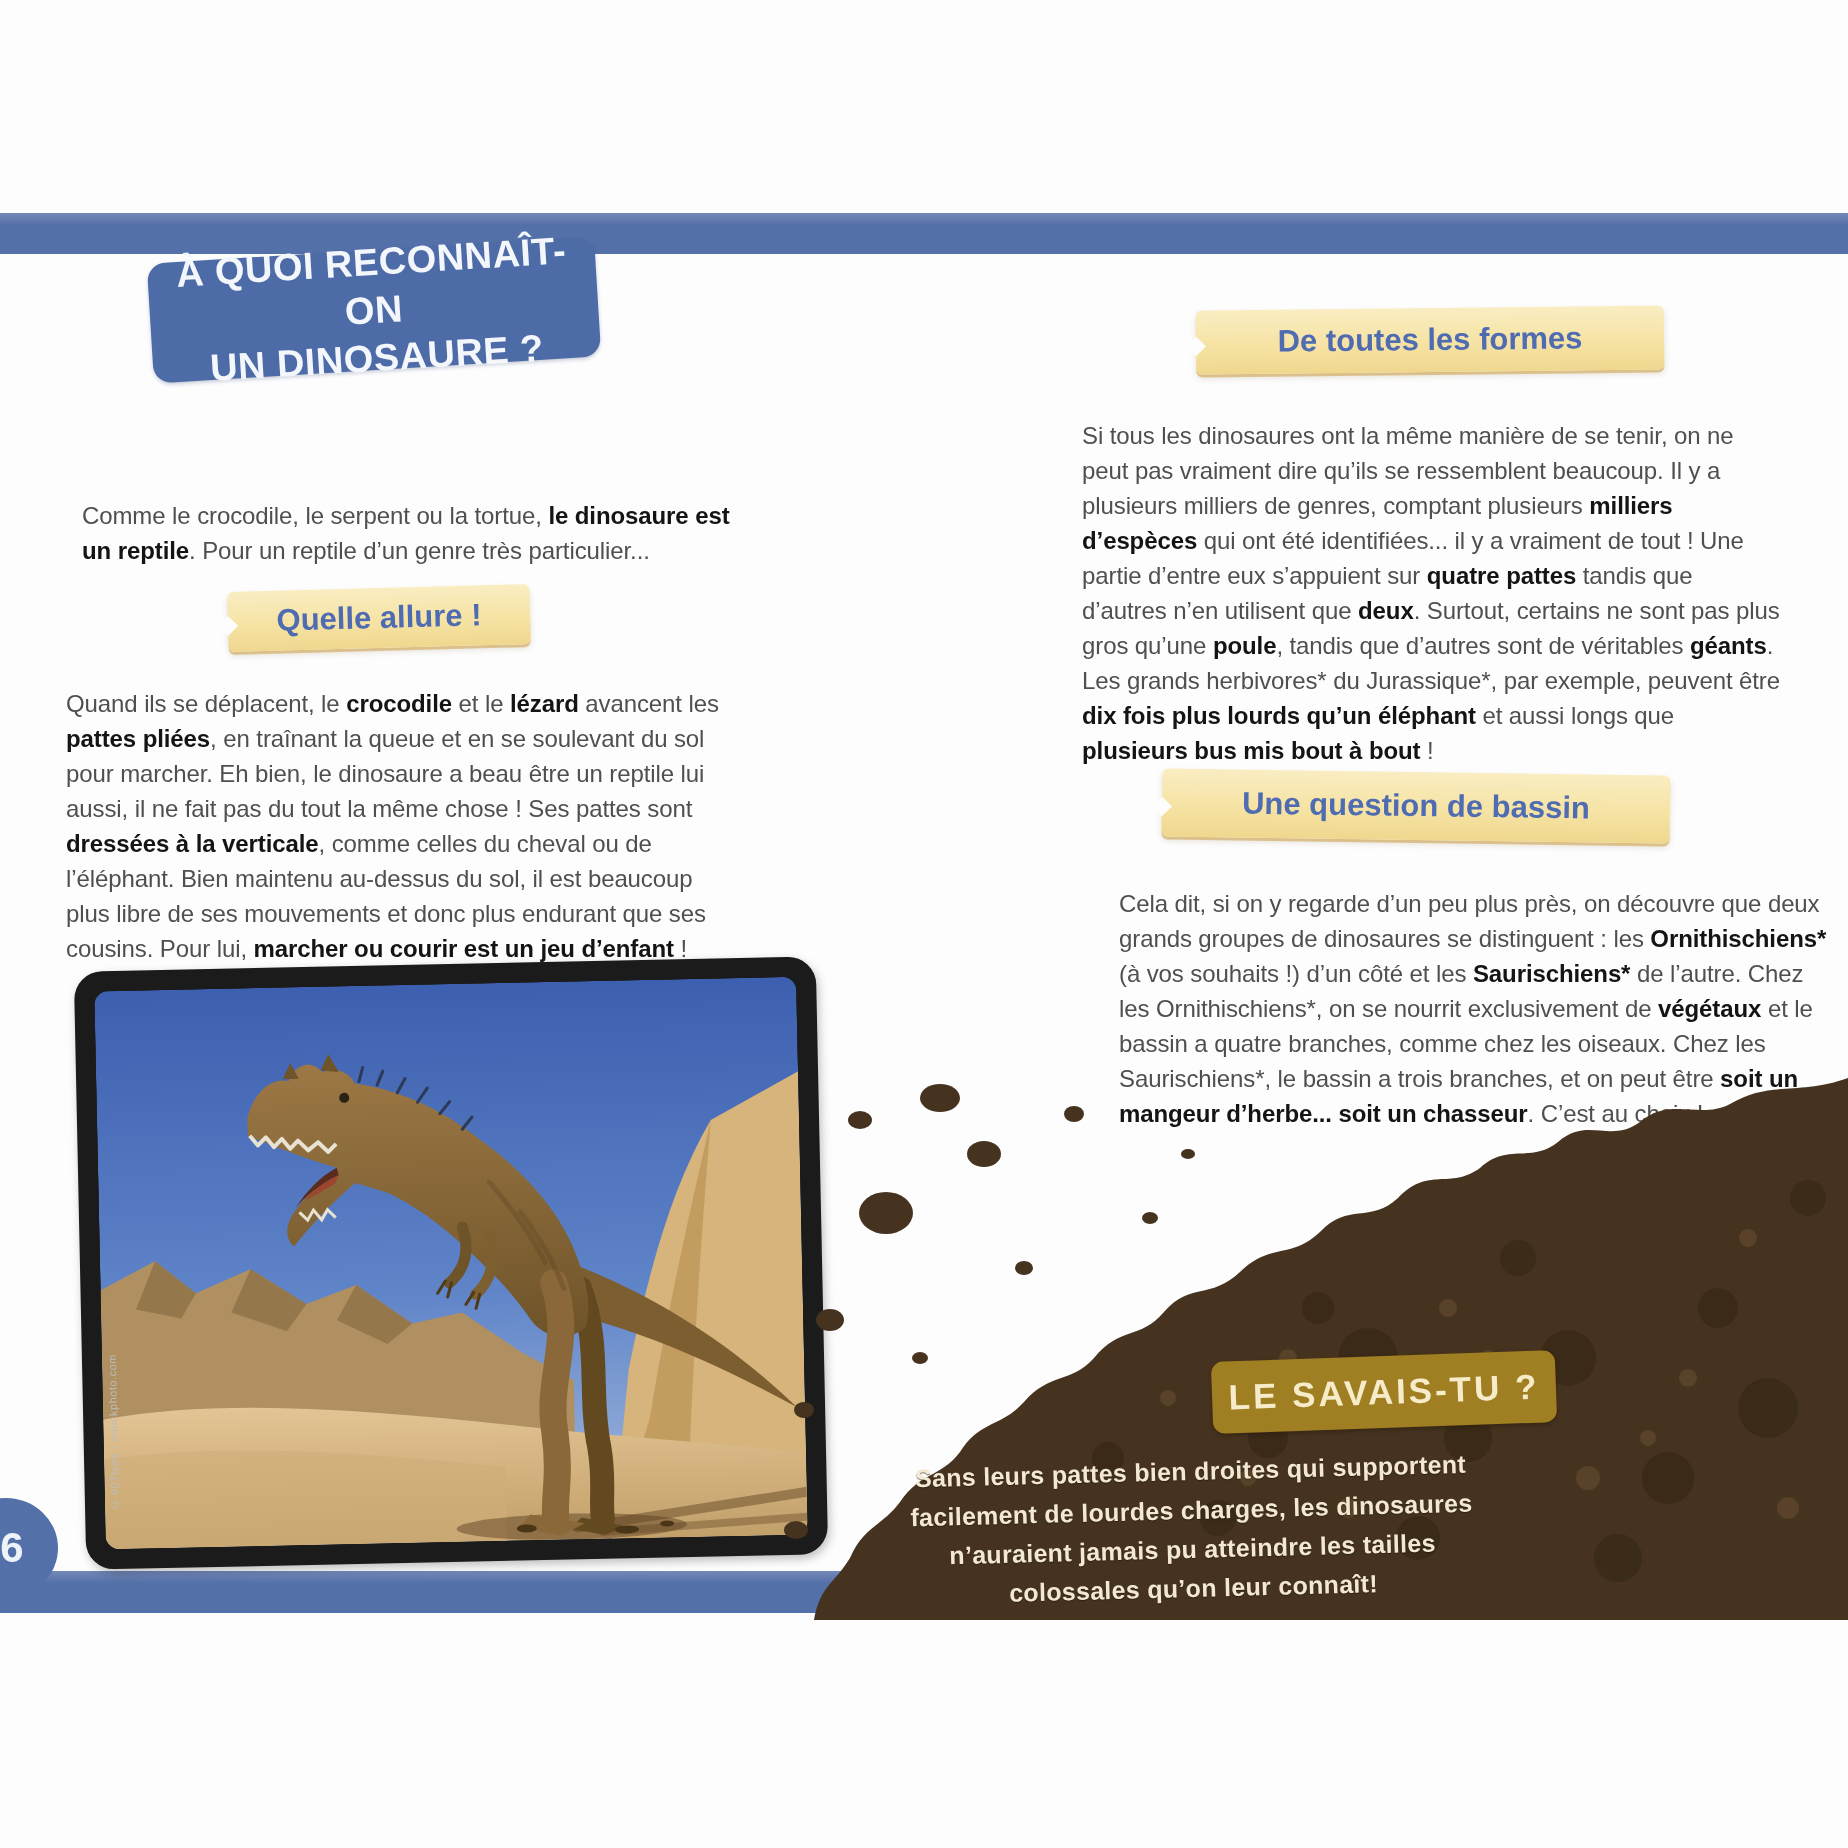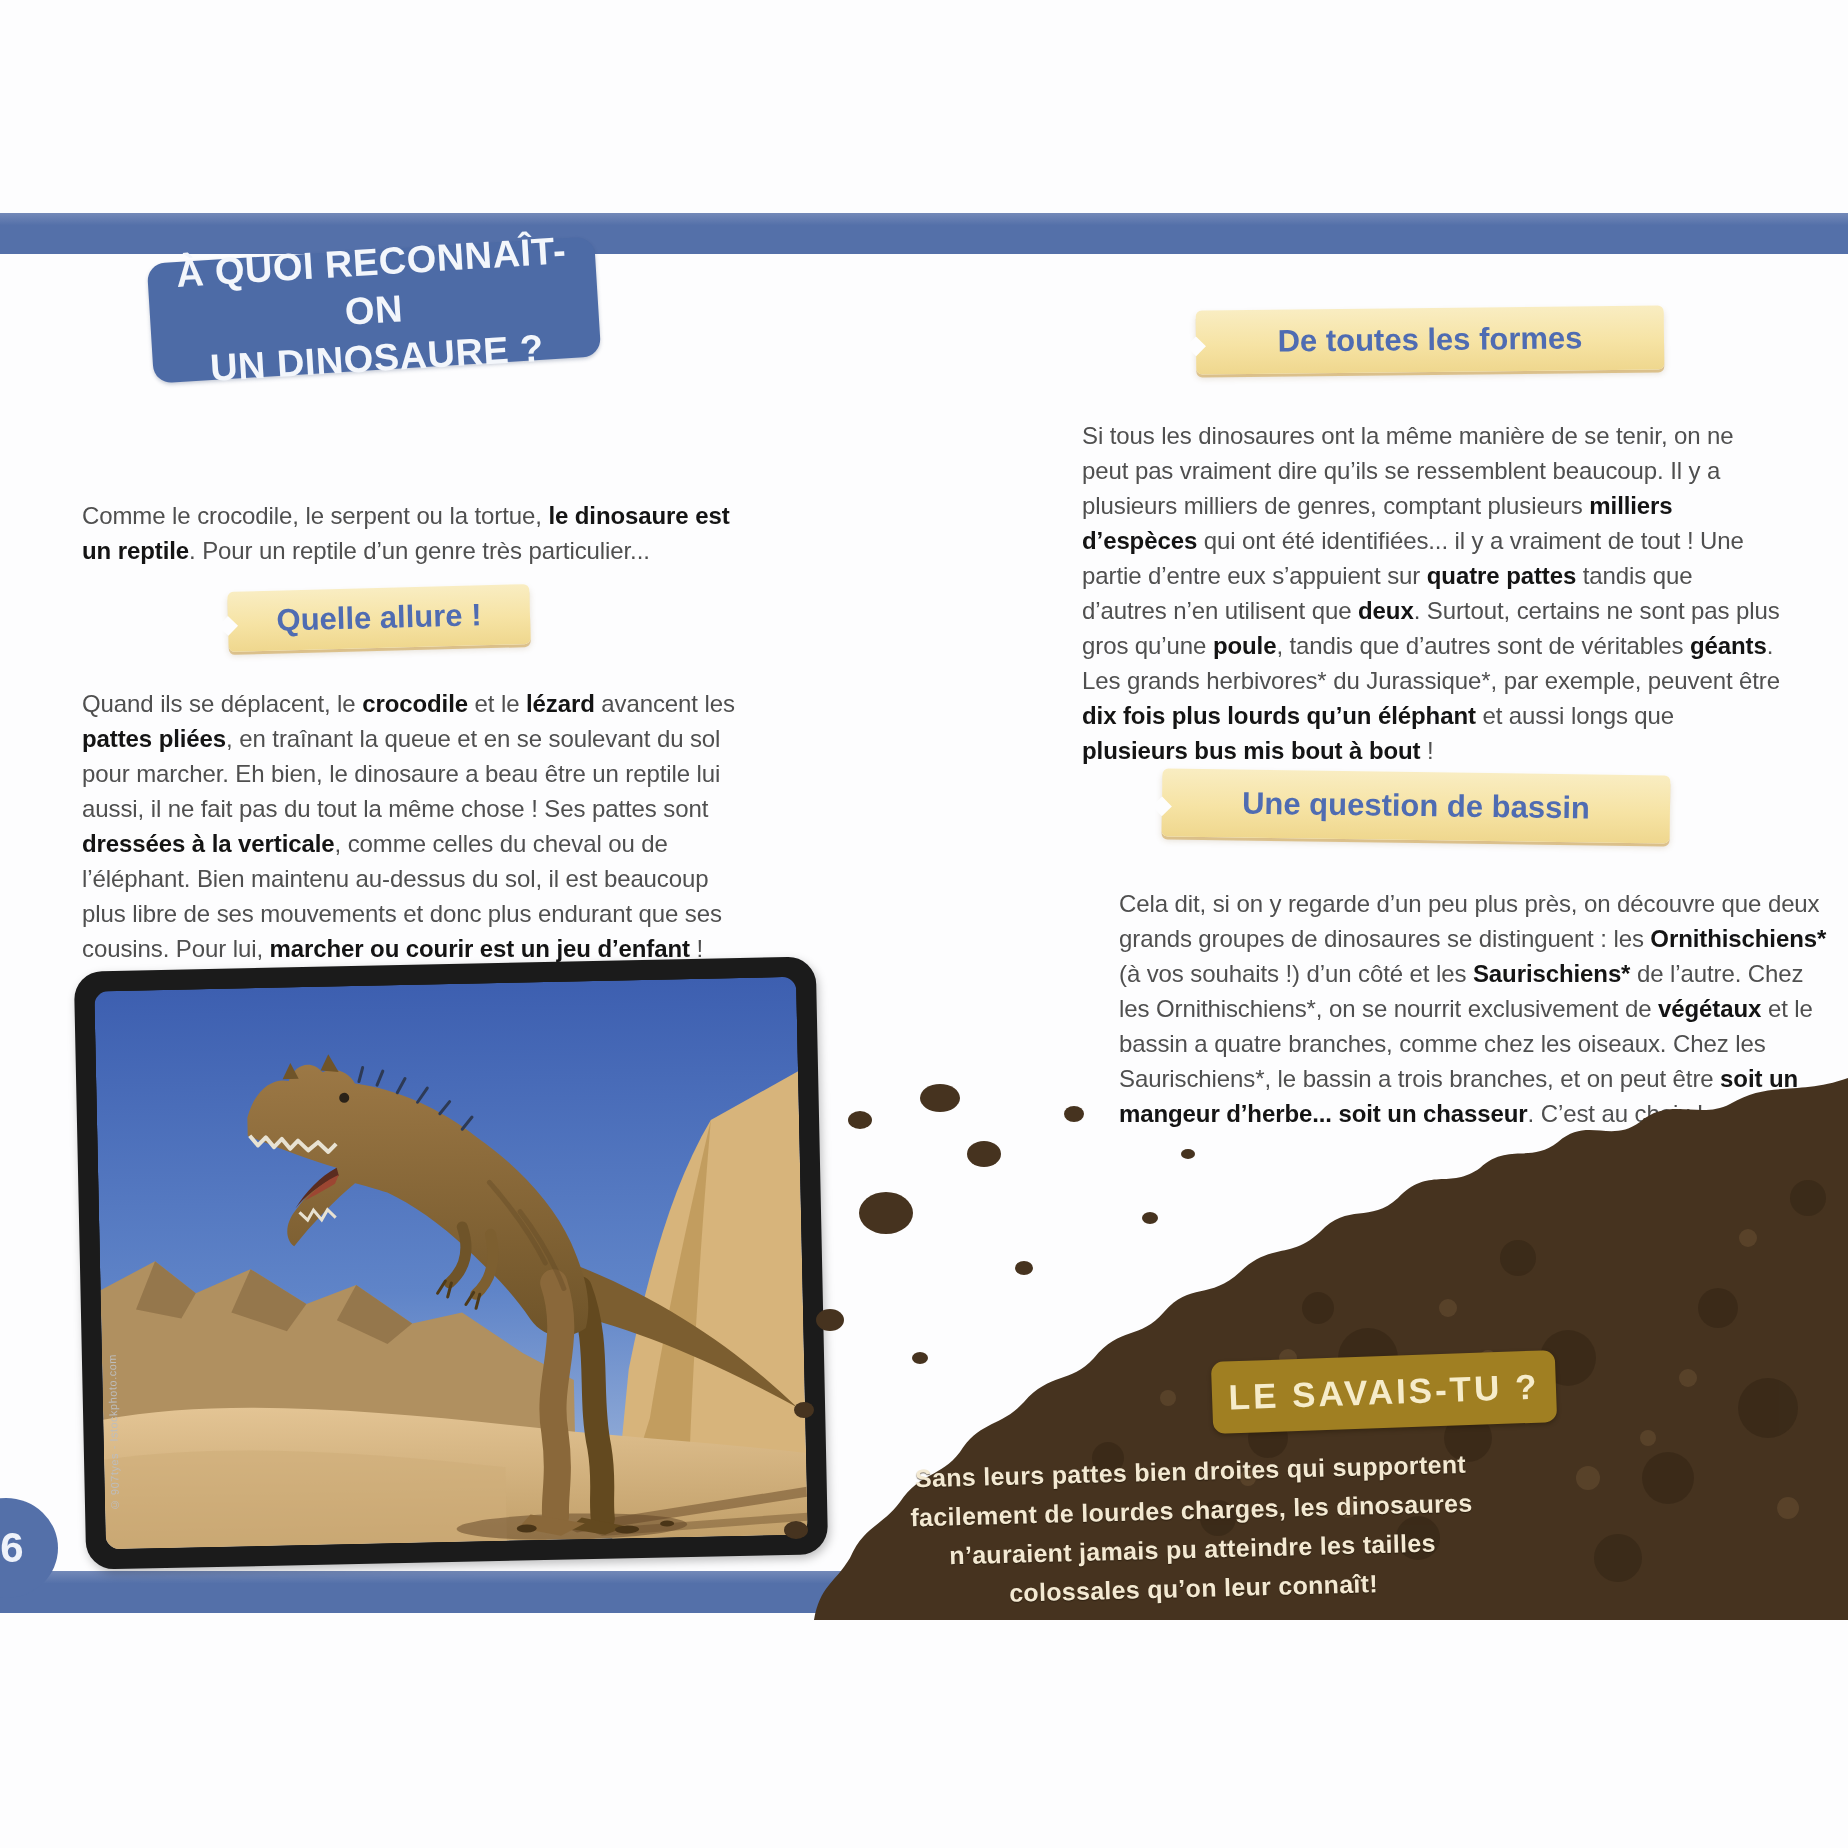--- a/index.html
+++ b/index.html
@@ -46,21 +46,21 @@
   .banner-allure{left:228px;top:588px;width:302px;height:60px;font-size:31px;transform:rotate(-1.5deg);}
   .banner-formes{left:1196px;top:308px;width:468px;height:64px;font-size:31px;transform:rotate(-.6deg);}
   .banner-bassin{left:1162px;top:772px;width:508px;height:68px;font-size:31px;transform:rotate(.8deg);}
   
   .para{
     position:absolute;color:#4f4f4f;font-size:24px;line-height:35px;
     letter-spacing:-.1px;
   }
   .para .bold{font-weight:bold;color:#141414;}
   .para-intro{left:82px;top:474px;width:648px;}
-  .para-allure{left:82px;top:662px;width:668px;}
+  .para-allure{left:66px;top:662px;width:668px;}
   .para-formes{left:1082px;top:394px;width:700px;}
   .para-bassin{left:1082px;top:862px;width:712px;margin-left:37px;}
   
   .photo-frame{
     position:absolute;left:80px;top:964px;width:742px;height:598px;
     background:#1b1b1b;border-radius:28px;transform:rotate(-1.2deg);
     padding:20px;box-sizing:border-box;box-shadow:2px 4px 10px rgba(0,0,0,.25);
   }
   .photo-inner{width:100%;height:100%;border-radius:14px;overflow:hidden;position:relative;}
   .photo-inner svg{display:block;width:100%;height:100%;}

